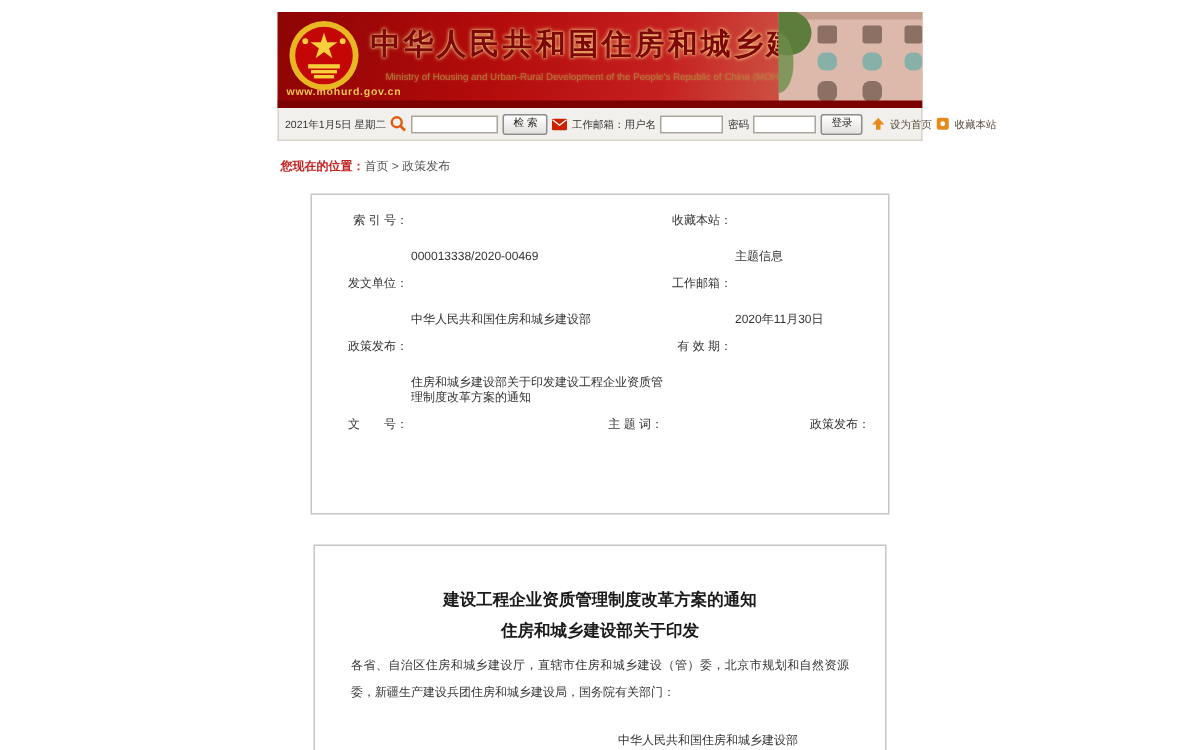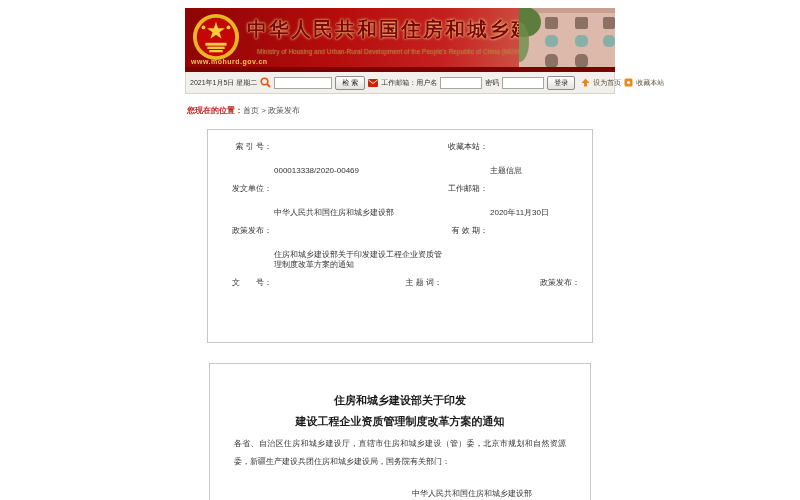--- a/index.html
+++ b/index.html
@@ -154,22 +154,22 @@
 
         <span class="ilabel">政策发布：</span>
         <span class="ivalue"></span>
         <span class="ilabel"></span>
         <span class="ivalue"></span>
       </div>
     </div>
 
     <div class="doc-box">
       <div class="doc-title">
+        <div>建设工程企业资质管理制度改革方案的通知</div>
         <div>住房和城乡建设部关于印发</div>
-        <div>建设工程企业资质管理制度改革方案的通知</div>
       </div>
       <p class="doc-p doc-salutation">各省、自治区住房和城乡建设厅，直辖市住房和城乡建设（管）委，北京市规划和自然资源委，新疆生产建设兵团住房和城乡建设局，国务院有关部门：</p>
       <div class="doc-sign-wrap">
         <div class="doc-sign">
           <div>中华人民共和国住房和城乡建设部</div>
           <div>2020年11月30日</div>
         </div>
       </div>
     </div>
 

